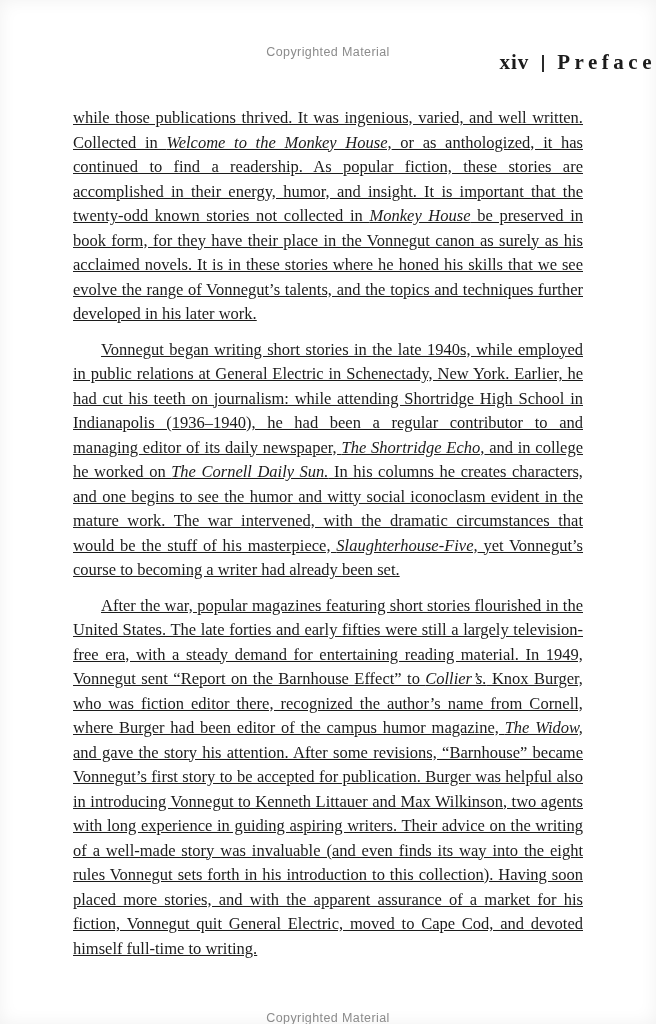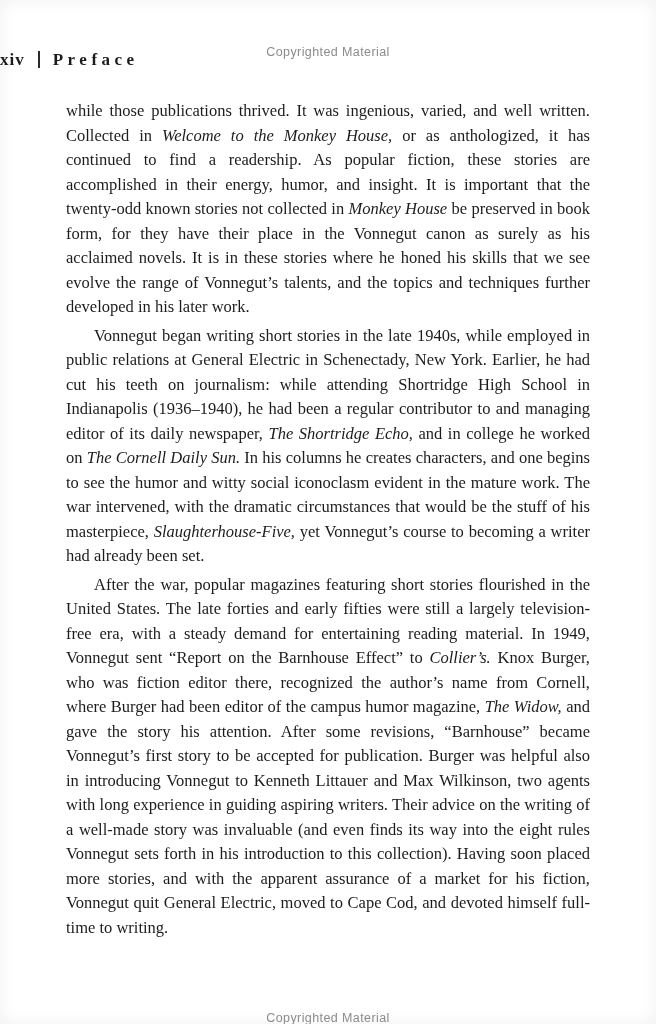--- a/index.html
+++ b/index.html
@@ -30,22 +30,22 @@
     margin-top: 23px;
   }
   .copyright-top { top: 22px; }
   .copyright-bottom { top: 988px; }
 
   .page-header {
     position: absolute;
     top: 50px;
     left: 0;
     width: 100%;
-    text-align: left;
-    font-size: 17px;
+    text-align: right;
+    font-size: 21px;
     font-weight: 600;
     color: #1c1c1c;
   }
   .page-header .folio {
     letter-spacing: 1px;
     font-weight: 600;
   }
   .page-header .rule {
     display: inline-block;
     width: 2px;
@@ -62,22 +62,23 @@
   .body-text {
     position: absolute;
     top: 95px;
     left: 62px;
     width: 532px;
     font-size: 16.5px;
     line-height: 24.5px;
     text-align: justify;
   }
   .body-text p {
-    margin: 4px;
+    margin: 11px;
     padding: 0;
+    text-decoration: underline;
   }
   .body-text p.indent {
     text-indent: 28px;
   }
 </style>
 </head>
 <body>
 
 <div class="page">
 

